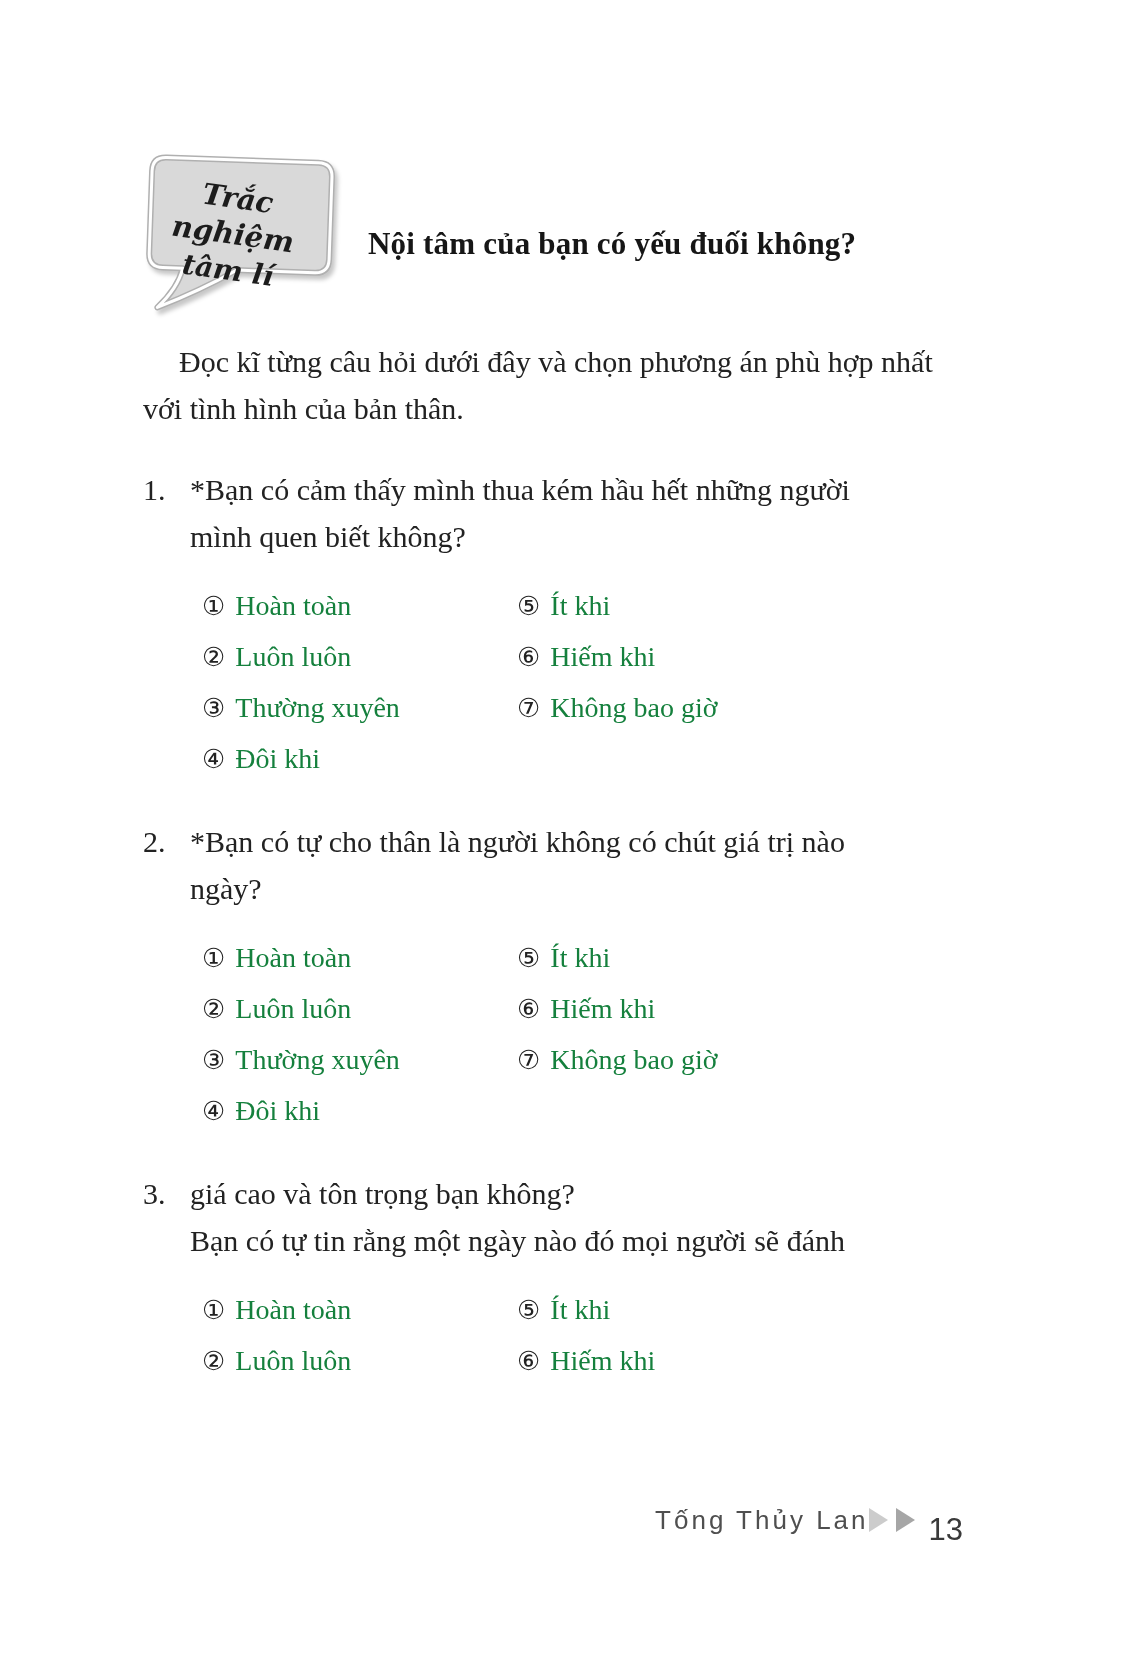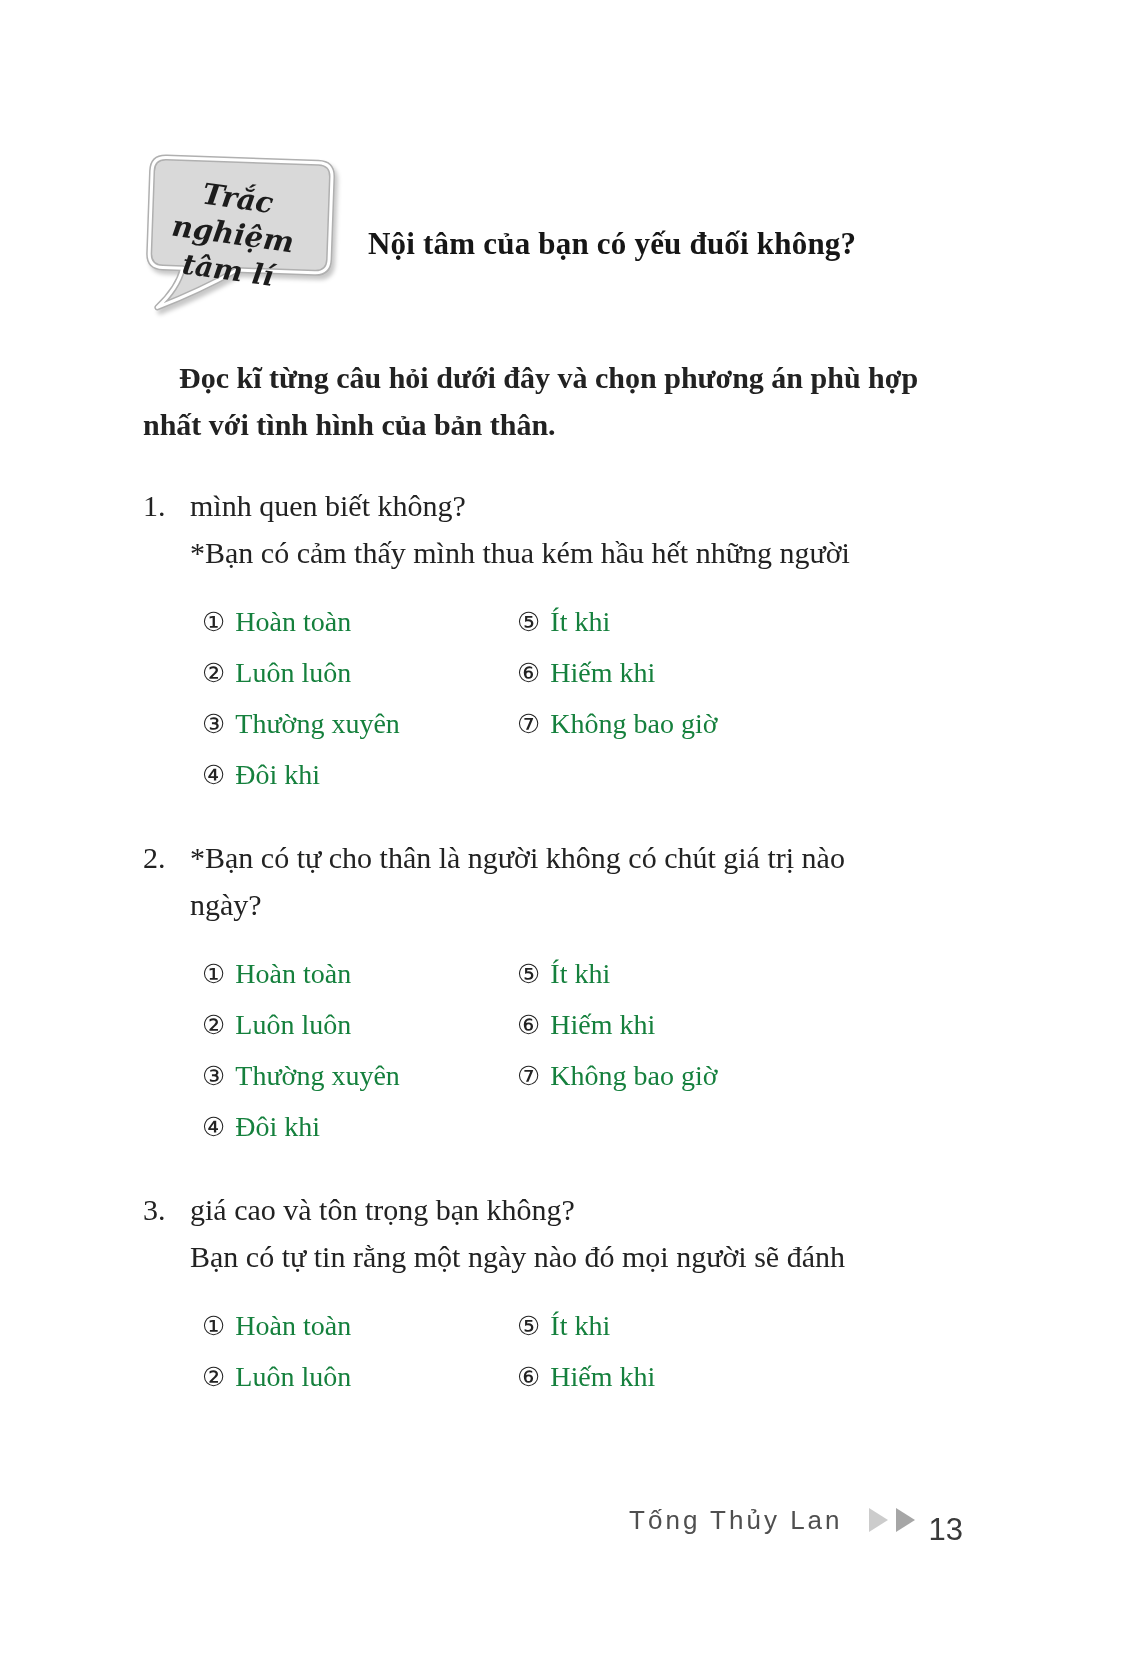--- a/index.html
+++ b/index.html
@@ -35,21 +35,21 @@
     font-size:31px;font-weight:bold;color:#161616;
     letter-spacing:0.2px;
     white-space:nowrap;
   }
 
   
   .content{
     position:absolute;left:143px;top:338px;width:818px;
     font-size:30px;line-height:47px;
   }
-  .intro{margin:16px 0 30px 0;text-indent:36px;max-width:790px;font-weight:bold;}
+  .intro{margin:0 0 30px 0;text-indent:36px;max-width:790px;}
 
   .question{position:relative;padding-left:47px;margin-top:34px;max-width:790px;}
   .q-num{position:absolute;left:0;top:0;}
   .q-line{display:block;}
 
   .options{margin:20px 0 0 59px;}
   .opt-row{display:flex;align-items:center;height:51px;}
   .opt-cell{display:flex;align-items:center;}
   .opt-cell.left{width:315px;}
   .opt-num{
@@ -59,21 +59,21 @@
   .opt-label{font-size:28px;color:#15803d;white-space:nowrap;}
 
   
   .footer{
     position:absolute;top:1492px;right:163px;
     display:flex;align-items:center;
   }
   .footer-author{
     font-family:"Liberation Sans","DejaVu Sans",sans-serif;
     font-size:26px;color:#4f4f4f;letter-spacing:3px;
-    margin-right:26px;white-space:nowrap;
+    white-space:nowrap;
   }
   .arrow{width:0;height:0;border-top:12px solid transparent;border-bottom:12px solid transparent;}
   .arrow-light{border-left:19px solid #cccccc;margin-right:8px;}
   .arrow-dark{border-left:19px solid #a6a6a6;margin-right:14px;}
   .footer-page{
     font-family:"Liberation Sans","DejaVu Sans",sans-serif;
     font-size:31px;color:#3a3a3a;margin-top:20px;
   }
 </style>
 </head>
@@ -95,22 +95,22 @@
   </div>
 
   <div class="page-title">Nội tâm của bạn có yếu đuối không?</div>
 
   <div class="content">
 
     <p class="intro">Đọc kĩ từng câu hỏi dưới đây và chọn phương án phù hợp nhất với tình hình của bản thân.</p>
 
     <div class="question">
       <span class="q-num">1.</span>
+      <span class="q-line">*Bạn có cảm thấy mình thua kém hầu hết những người</span>
       <span class="q-line">mình quen biết không?</span>
-      <span class="q-line">*Bạn có cảm thấy mình thua kém hầu hết những người</span>
     </div>
     <div class="options">
       <div class="opt-row">
         <div class="opt-cell left">
           <span class="opt-num">①</span>
           <span class="opt-label">Hoàn toàn</span>
         </div>
         <div class="opt-cell">
           <span class="opt-num">⑤</span>
           <span class="opt-label">Ít khi</span>

